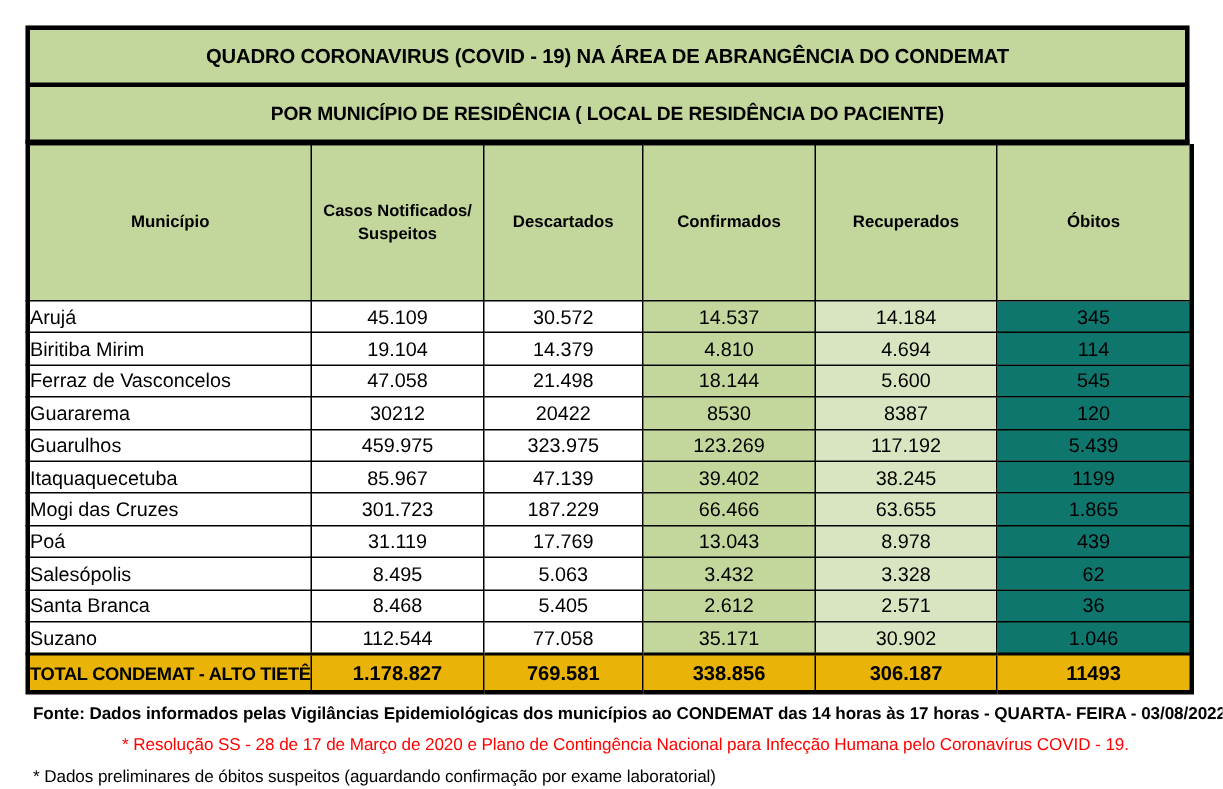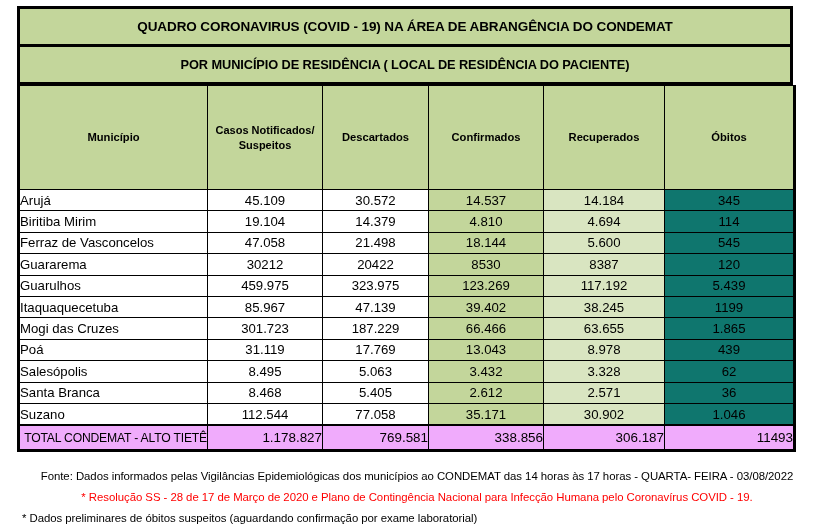--- a/index.html
+++ b/index.html
@@ -12,21 +12,21 @@
     height: 526px;
     font-family: "Liberation Sans", sans-serif;
     color: #000000;
     overflow: hidden;
     position: relative;
   }
 
   .sheet {
     position: absolute;
     left: 17px;
-    top: 6px;
+    top: 17px;
     width: 776px;
   }
 
   
   .title-band {
     background: #c3d69b;
     border: 3px solid #000000;
     text-align: center;
     font-weight: bold;
     letter-spacing: -0.1px;
@@ -92,47 +92,46 @@
   }
   td.num {
     text-align: center;
   }
   td.conf   { background: #c3d69b; }
   td.recup  { background: #d9e5c1; }
   td.obit   { background: #0f766e; }
 
   
   tr.total td {
-    background: #f0abfc;
-    font-weight: normal;
+    background: #eab308;
+    font-weight: bold;
     height: 23px;
     font-size: 13.4px;
     border-top: 2.6px solid #000000;
     border-bottom: 3px solid #000000;
-    text-align: right;
   }
   tr.total td.mun {
     font-size: 12.2px;
     letter-spacing: -0.2px;
   }
 
   
   .notes {
     position: absolute;
     left: 22px;
     top: 466px;
     width: 790px;
   }
   .note {
     font-size: 11.4px;
     line-height: 21px;
     white-space: nowrap;
     letter-spacing: -0.05px;
   }
-  .note.src   { color: #000000; font-weight: normal; text-align: center; }
+  .note.src   { color: #000000; font-weight: bold; }
   .note.res   { color: #ff0000; font-weight: normal; text-align: center; }
   .note.prelim{ color: #000000; font-weight: normal; }
 </style>
 </head>
 <body>
 
 <div class="sheet">
 
   <div class="title-band main">QUADRO CORONAVIRUS (COVID - 19) NA ÁREA DE ABRANGÊNCIA DO CONDEMAT</div>
 

